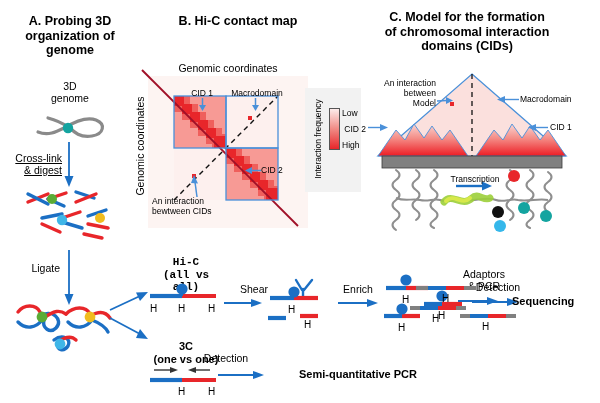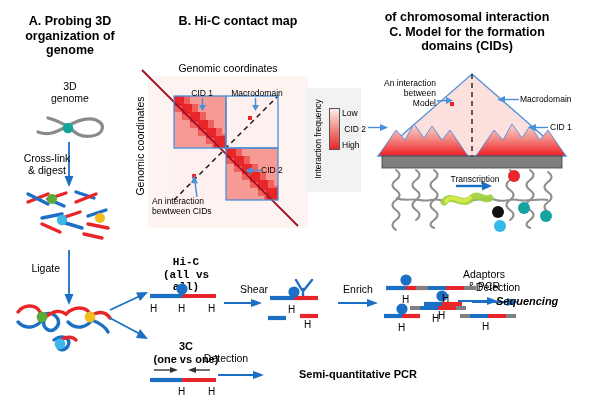--- a/index.html
+++ b/index.html
@@ -30,21 +30,21 @@
   <path d="M4,20 C14,24 22,20 30,16 C40,10 52,4 62,8 C72,12 70,22 58,24 C46,26 40,20 36,16" fill="none" stroke="#8a8a8a" stroke-width="3.2" stroke-linecap="round"></path>
   <path d="M36,16 C30,12 22,8 14,6" fill="none" stroke="#8a8a8a" stroke-width="3.2" stroke-linecap="round"></path>
   <circle cx="34" cy="16" r="5.2" fill="#14a4a0"></circle>
 </svg>
 
 <svg class="abs" style="left:62px;top:142px;" width="14" height="46" viewBox="0 0 14 46">
   <line x1="7" y1="0" x2="7" y2="36" stroke="#1b6fc4" stroke-width="1.8"></line>
   <polygon points="7,45 2.5,34 11.5,34" fill="#1b6fc4"></polygon>
 </svg>
 
-<div class="abs lbl" style="left:16px;top:152px;width:62px;">
+<div class="abs lbl" style="left:0px;top:152px;width:62px;text-align:right;text-decoration:underline;">
   <div>Cross-link</div>
   <div>&amp; digest</div>
 </div>
 
 <svg class="abs" style="left:18px;top:188px;" width="110" height="62" viewBox="0 0 110 62">
   <g stroke-linecap="round" fill="none" stroke-width="3.4">
     <path d="M10,14 L30,6" stroke="#e8262a"></path>
     <path d="M10,6 L30,16" stroke="#1b6fc4"></path>
     <path d="M30,11 L48,5" stroke="#e8262a"></path>
     <path d="M30,11 L46,18" stroke="#1b6fc4"></path>
@@ -198,22 +198,22 @@
 
 <div class="abs" style="left:305px;top:88px;width:56px;height:104px;background:#f2f2f2;"></div>
 <div class="abs tiny" style="left:268px;top:134px;width:100px;text-align:center;transform:rotate(-90deg);">Interaction frequency</div>
 <div class="abs" style="left:329px;top:108px;width:9px;height:40px;
             background:linear-gradient(to bottom,#fdeceb,#f08a84,#e8262a);
             border:1px solid #555;"></div>
 <div class="abs tiny" style="left:342px;top:108px;">Low</div>
 <div class="abs tiny" style="left:342px;top:140px;">High</div>
 
 <div class="abs ttl" style="left:338px;top:10px;width:258px;">
+  <div>C. Model for the formation</div>
   <div>of chromosomal interaction</div>
-  <div>C. Model for the formation</div>
   <div>domains (CIDs)</div>
 </div>
 
 <svg class="abs" style="left:372px;top:68px;" width="200" height="100" viewBox="0 0 200 100">
   <defs>
     <linearGradient id="cidgrad" x1="0" y1="0" x2="0" y2="1">
       <stop offset="0%" stop-color="#fbd5d2"></stop>
       <stop offset="45%" stop-color="#f48c86"></stop>
       <stop offset="100%" stop-color="#ed1c24"></stop>
     </linearGradient>
@@ -370,21 +370,21 @@
     <line x1="96" y1="36" x2="106" y2="36" stroke="#808080" stroke-width="4"></line>
     <text x="72" y="50" font-size="10" font-family="Liberation Sans, sans-serif">H</text>
   </g>
 </svg>
 
 <div class="abs lbl" style="left:468px;top:281px;width:60px;">Detection</div>
 <svg class="abs" style="left:472px;top:297px;" width="48" height="10" viewBox="0 0 48 10">
   <line x1="0" y1="5" x2="36" y2="5" stroke="#1b6fc4" stroke-width="2"></line>
   <polygon points="46,5 35,1 35,9" fill="#1b6fc4"></polygon>
 </svg>
-<div class="abs lblb" style="left:496px;top:295px;width:78px;text-align:left;font-style:italic;">Sequencing</div>
+<div class="abs lblb" style="left:512px;top:295px;width:78px;text-align:left;">Sequencing</div>
 
 <div class="abs lblb" style="left:140px;top:340px;width:92px;">
   <div>3C</div>
   <div>(one vs one)</div>
 </div>
 
 <svg class="abs" style="left:146px;top:368px;" width="80" height="30" viewBox="0 0 80 30">
   <line x1="8" y1="2" x2="26" y2="2" stroke="#333" stroke-width="1.4"></line>
   <polygon points="32,2 24,-1 24,5" fill="#333"></polygon>
   <line x1="64" y1="2" x2="48" y2="2" stroke="#333" stroke-width="1.4"></line>

